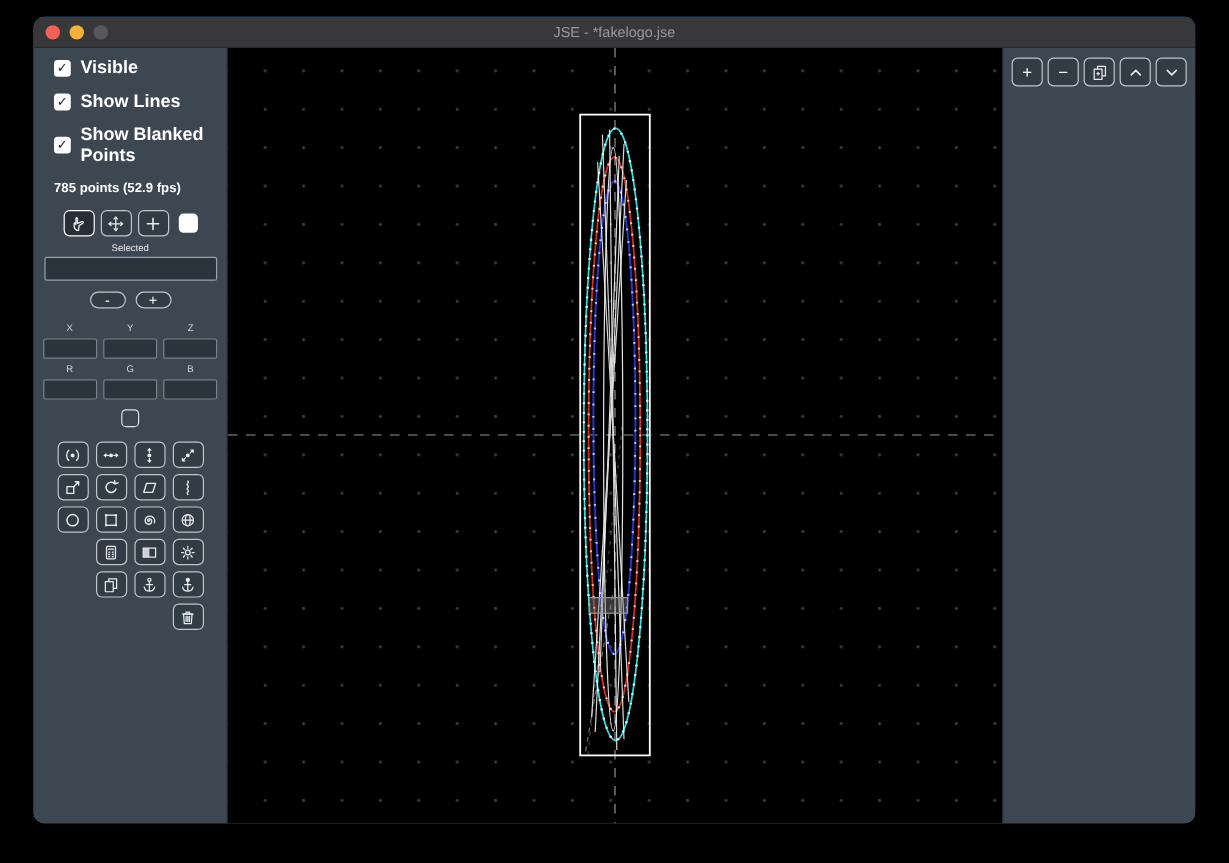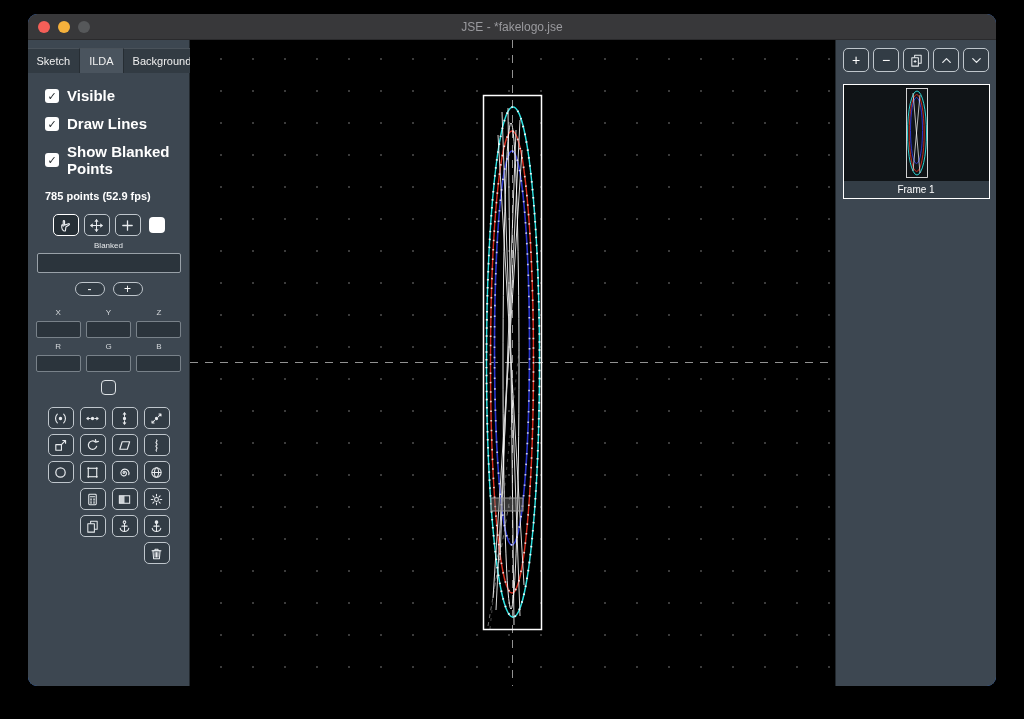--- a/index.html
+++ b/index.html
@@ -98,33 +98,28 @@
         <span class="tl green"></span>
       </div>
       <div class="title">JSE - *fakelogo.jse</div>
     </div>
 
     <div class="content">
 
       <aside class="panel left">
 
 
-        <div class="tabs">
-          <div class="tab">Sketch</div>
-          <div class="tab active">ILDA</div>
-          <div class="tab">Background</div>
-        </div>
 
         <label class="check-row">
           <span class="checkbox">✓</span>
           <span class="check-label">Visible</span>
         </label>
         <label class="check-row">
           <span class="checkbox">✓</span>
-          <span class="check-label">Draw Lines</span>
+          <span class="check-label">Show Lines</span>
         </label>
         <label class="check-row">
           <span class="checkbox">✓</span>
           <span class="check-label">Show Blanked Points</span>
         </label>
 
         <div class="points-info">785 points (52.9 fps)</div>
 
         <div class="tool-row">
           <button class="btn ib active-tool">
@@ -139,21 +134,21 @@
               </svg>
           </button>
           <button class="btn ib">
             <svg class="ic" viewBox="0 0 16 16" stroke="#e8ebee" fill="none" stroke-width="1.4" stroke-linecap="round">
                 <path d="M8 3v10M3 8h10"></path>
               </svg>
           </button>
           <span class="swatch"></span>
         </div>
 
-        <div class="selected-label">Blanked</div>
+        <div class="selected-label">Selected</div>
         <input class="text-input" value="" style="">
 
         <div class="pm-row">
           <button class="btn pm">-</button>
           <button class="btn pm">+</button>
         </div>
 
         <div class="triple lbls">
           <span>X</span>
           <span>Y</span>
@@ -363,30 +358,17 @@
                 <path d="M4 10l4-4 4 4"></path>
               </svg>
           </button>
           <button class="btn ib">
             <svg class="ic" viewBox="0 0 16 16" stroke="#e8ebee" fill="none" stroke-width="1.4" stroke-linecap="round" stroke-linejoin="round">
                 <path d="M4 6l4 4 4-4"></path>
               </svg>
           </button>
         </div>
 
-        <div class="frame-thumb">
-          <div class="thumb-canvas">
-            <svg viewBox="0 0 145 96">
-              <ellipse cx="73" cy="48" rx="9.5" ry="42" stroke="#2fe3e3" stroke-width="0.9" fill="none"></ellipse>
-              <ellipse cx="72.7" cy="48" rx="7.5" ry="38.5" stroke="#d92f20" stroke-width="0.9" fill="none"></ellipse>
-              <ellipse cx="72.5" cy="45.5" rx="6" ry="33" stroke="#2a35cc" stroke-width="1" fill="none"></ellipse>
-              <line x1="69" y1="8" x2="76" y2="88" stroke="#ffffff" stroke-width="0.7"></line>
-              <line x1="76" y1="10" x2="69" y2="86" stroke="#ffffff" stroke-width="0.7"></line>
-              <rect x="62.5" y="3.5" width="21" height="89" stroke="#ffffff" stroke-width="0.8" fill="none"></rect>
-            </svg>
-          </div>
-          <div class="thumb-label">Frame 1</div>
-        </div>
       </aside>
 
     </div>
   </div>
 </div>
 
 </body></html>

